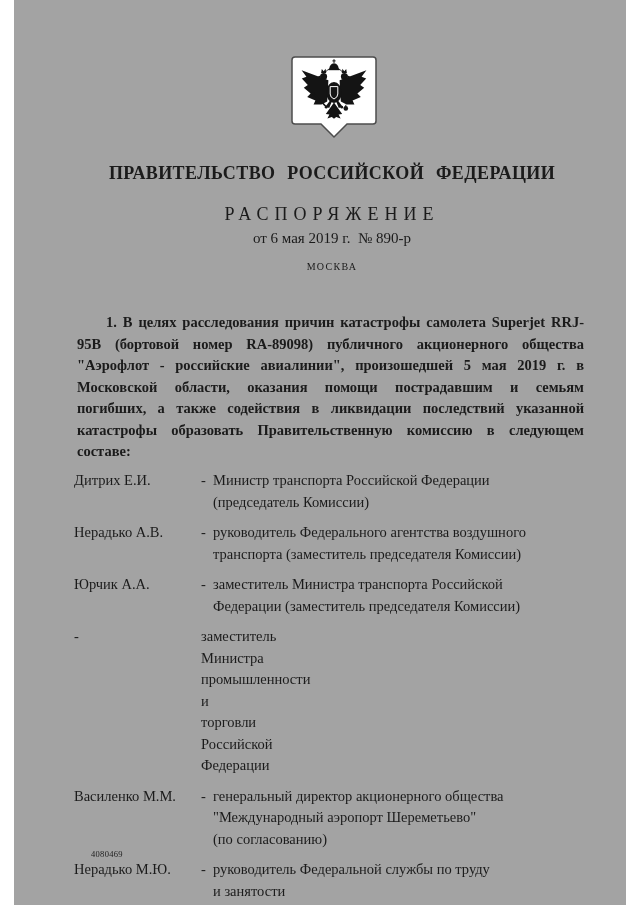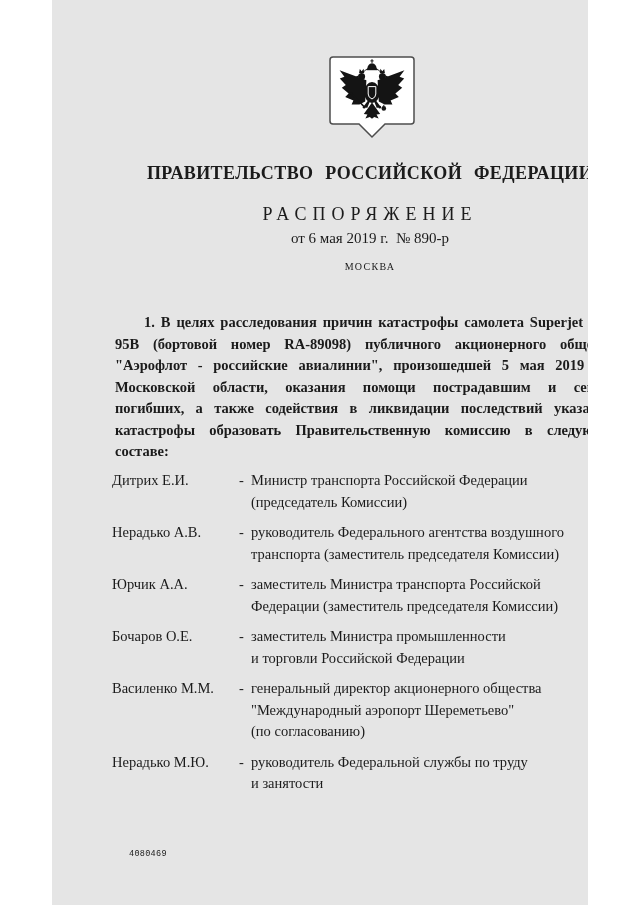--- a/index.html
+++ b/index.html
@@ -1,20 +1,20 @@
 <!DOCTYPE html>
 <html><head>
 <meta charset="utf-8">
 <style>
   html,body { margin:0; padding:0; background:#ffffff; }
   .page {
     position:relative;
-    width:536px; height:905px;
+    width:612px; height:905px;
     margin:0 auto;
-    background:#e5e5e5;
+    background:#a3a3a3;
     font-family:"Liberation Serif","DejaVu Serif",serif;
     color:#1b1b1b;
     overflow:hidden;
   }
   .emblem {
     position:absolute; left:277px; top:56px;
     width:86px; height:84px;
   }
   .head-block {
     position:absolute; left:63px; top:163px; width:510px;
@@ -54,21 +54,21 @@
     display:grid;
     grid-template-columns:127px 12px 1fr;
     margin-bottom:9px;
   }
   .member .name { white-space:nowrap; }
   .member .dash { text-align:left; }
   .member .role { white-space:pre-line; }
   .footer-code {
     position:absolute; left:77px; top:849px;
     font-size:8.5px; letter-spacing:0.3px;
-    font-family:Liberation Mono, monospace;
+    font-family:Liberation Serif, serif;
   }
 </style>
 </head>
 <body>
 
 <div class="page">
 
   <div class="emblem">
     <svg viewBox="0 0 86 84" width="86" height="84" xmlns="http://www.w3.org/2000/svg">
 
@@ -124,21 +124,20 @@
       <span class="role">руководитель Федерального агентства воздушного
 транспорта (заместитель председателя Комиссии)</span>
     </div>
     <div class="member">
       <span class="name">Юрчик А.А.</span>
       <span class="dash">-</span>
       <span class="role">заместитель Министра транспорта Российской
 Федерации (заместитель председателя Комиссии)</span>
     </div>
     <div class="member">
-      <span class="name">Бочаров О.Е.</span>
       <span class="dash">-</span>
       <span class="role">заместитель Министра промышленности
 и торговли Российской Федерации</span>
     </div>
     <div class="member">
       <span class="name">Василенко М.М.</span>
       <span class="dash">-</span>
       <span class="role">генеральный директор акционерного общества
 "Международный аэропорт Шереметьево"
 (по согласованию)</span>

